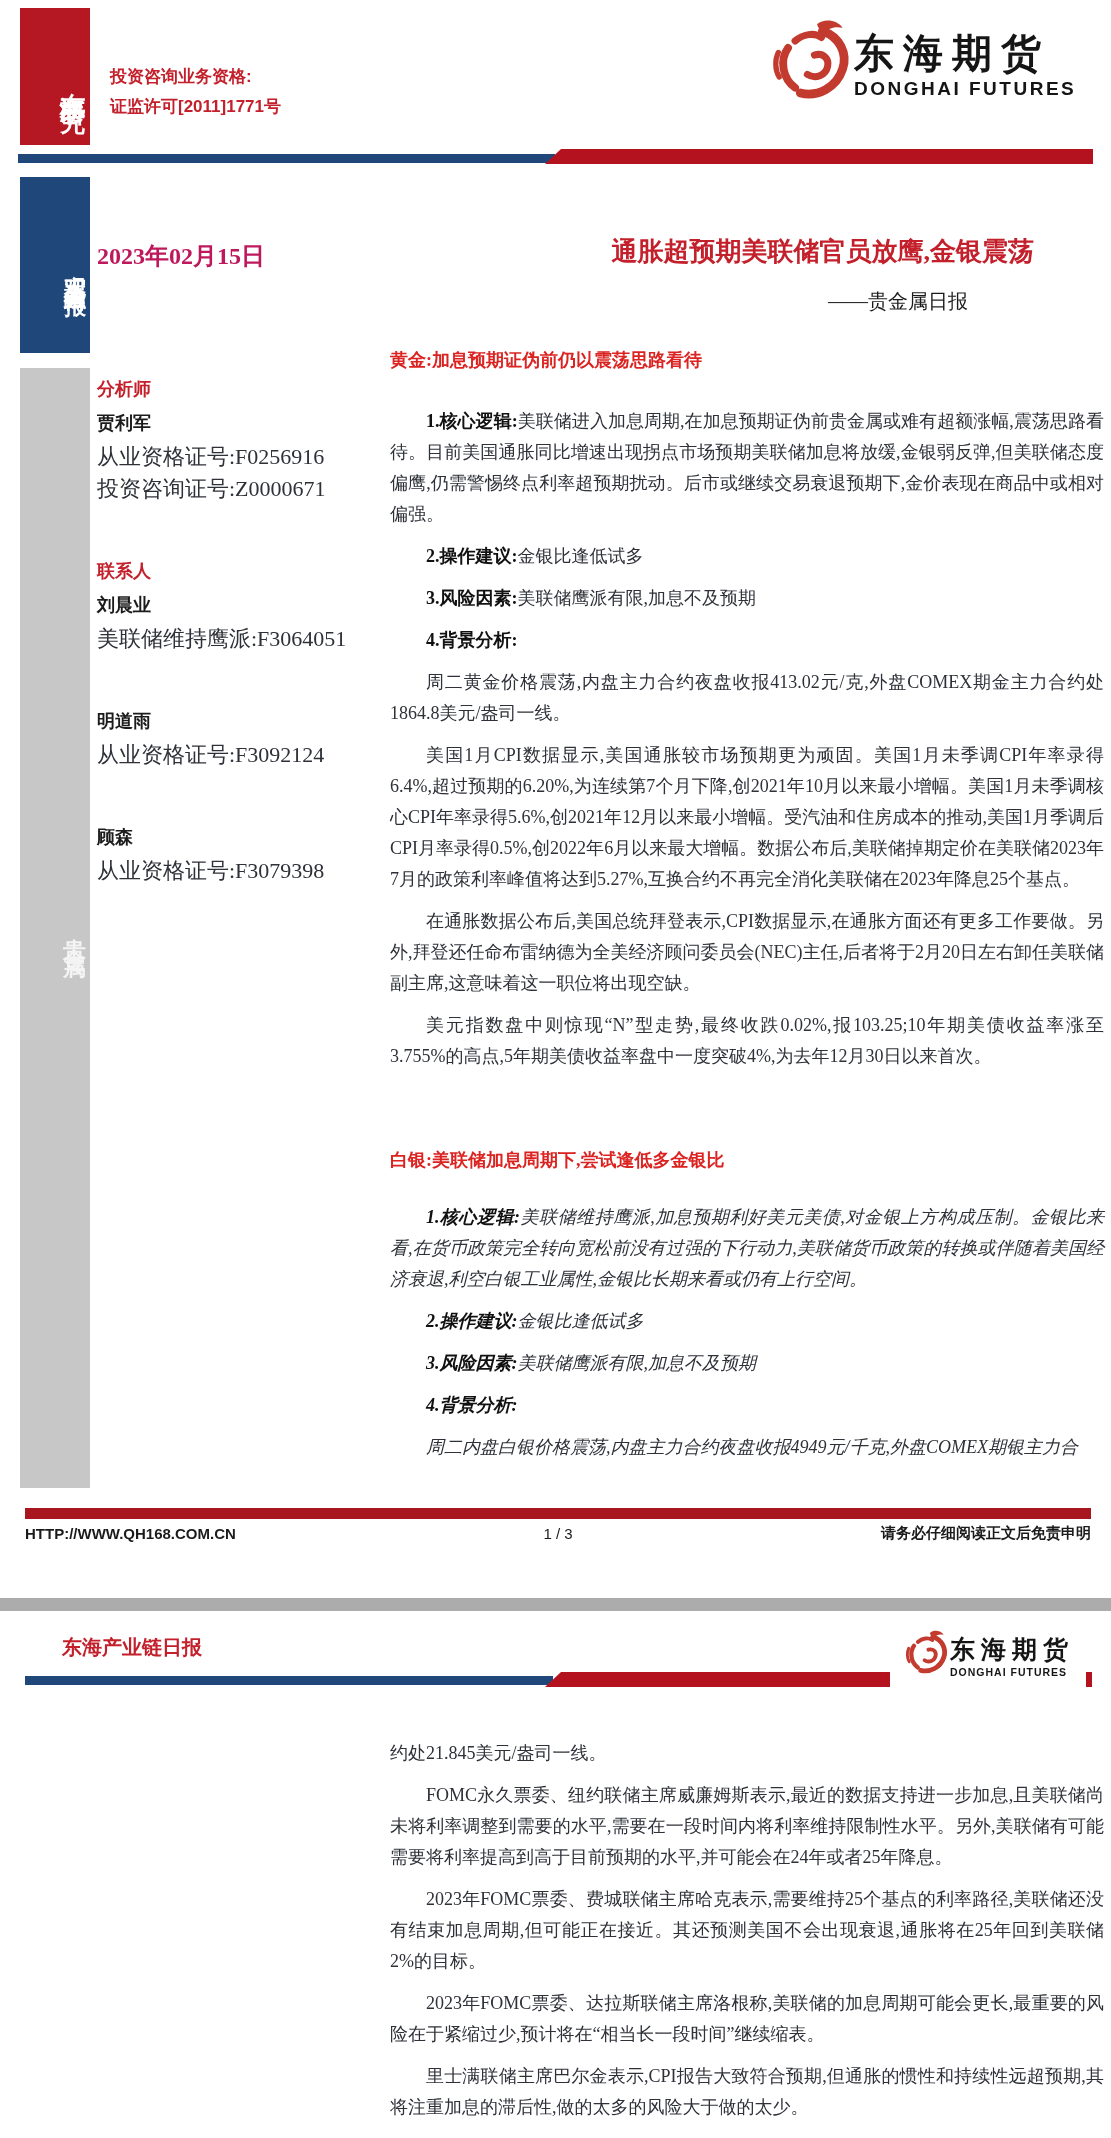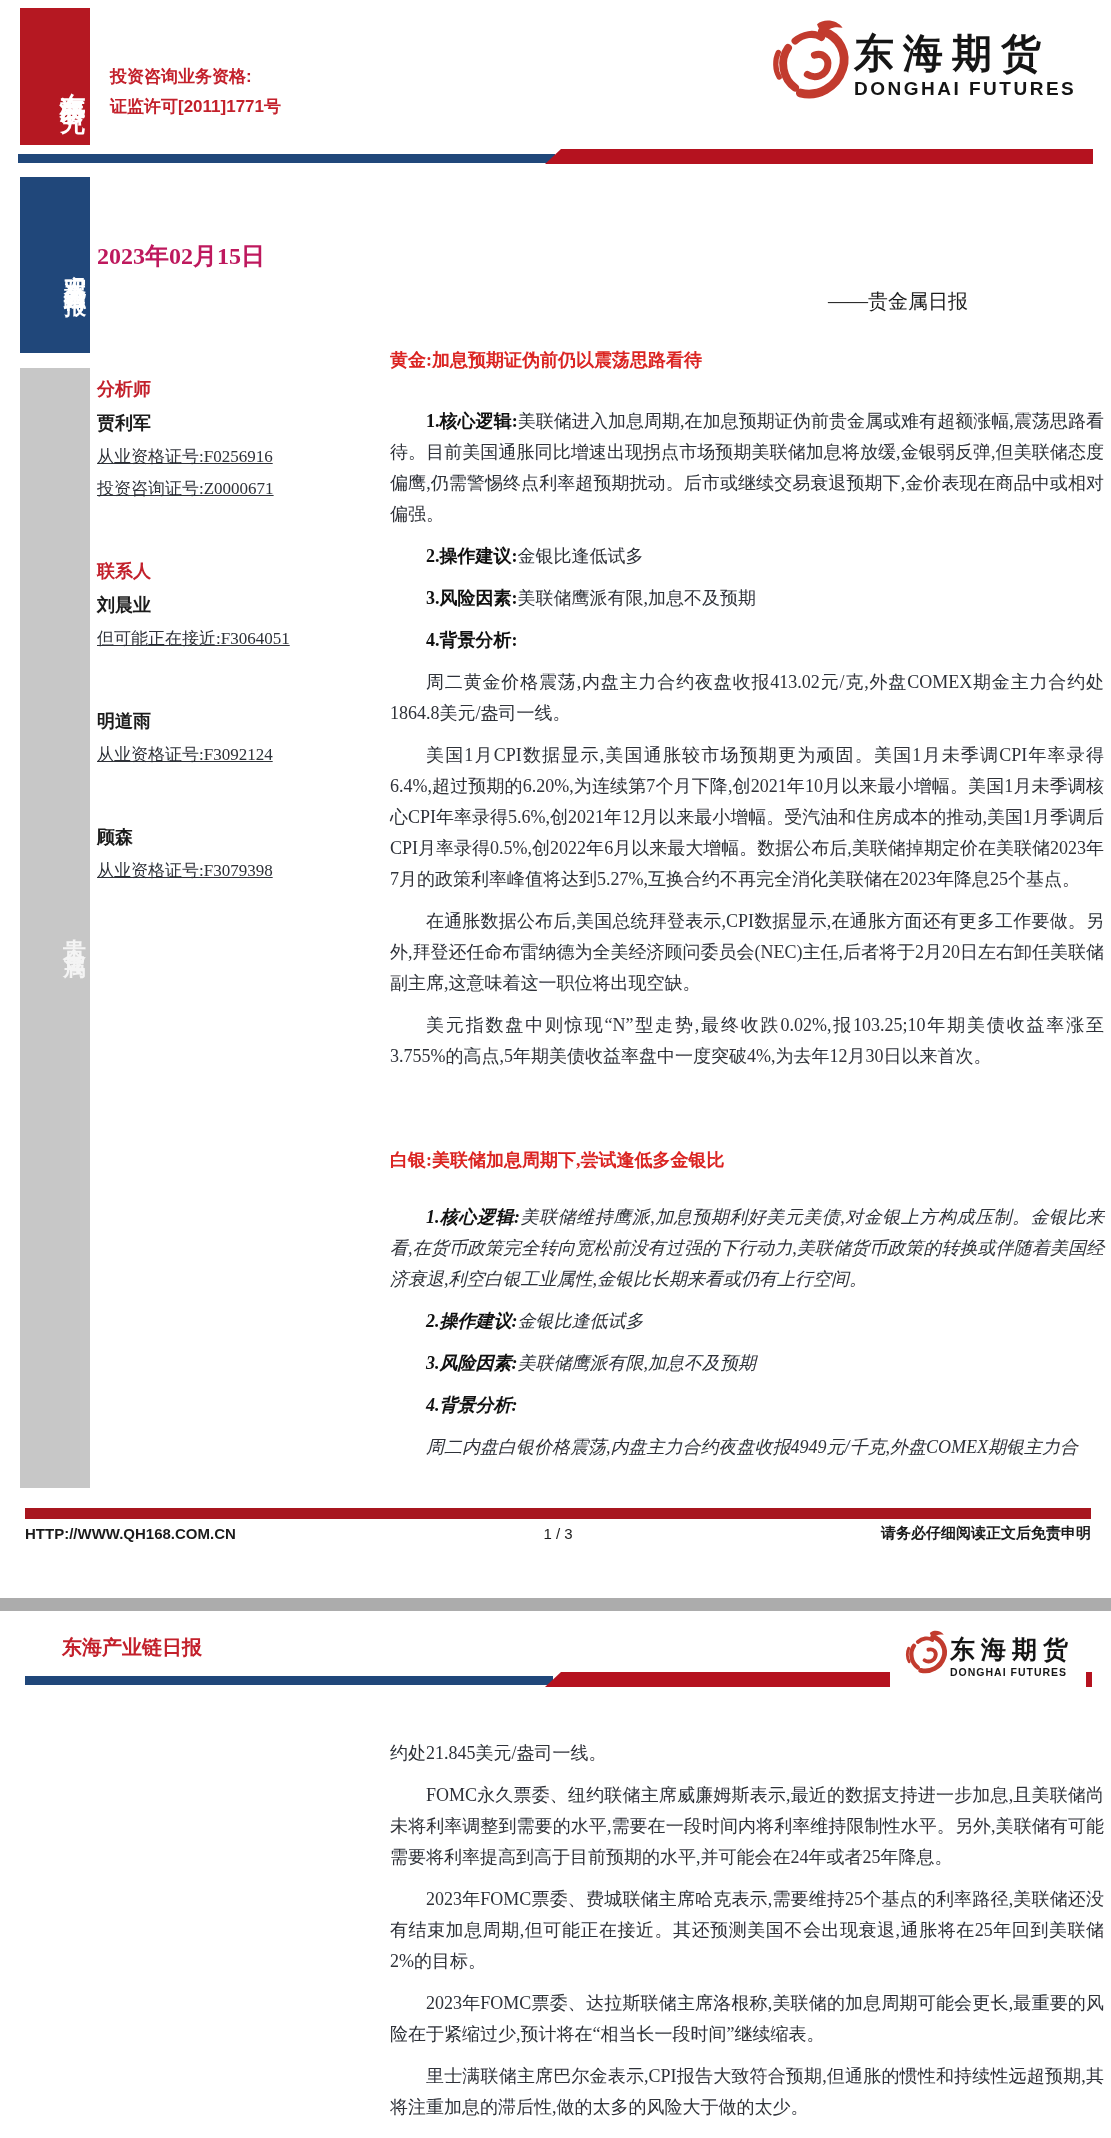--- a/index.html
+++ b/index.html
@@ -31,21 +31,21 @@
   .title{position:absolute;left:390px;top:234px;width:706px;text-align:right;padding-right:62px;
          box-sizing:border-box;font-size:26px;font-weight:bold;color:#C3202B;}
   .subtitle{position:absolute;left:390px;top:288px;width:706px;text-align:right;padding-right:128px;
             box-sizing:border-box;font-size:20px;color:#1b1b1b;}
   
   .ainfo{position:absolute;left:97px;top:378px;width:288px;}
   .ainfo-label{font-size:18px;font-weight:bold;color:#C3202B;margin-bottom:12px;line-height:22px;}
   .contact-label{margin-top:46px;}
   .person{margin-bottom:60px;}
   .pname{font-size:18px;font-weight:bold;color:#1b1b1b;margin-bottom:12px;line-height:22px;}
-  .pline{font-size:17px;color:#2e3138;margin-bottom:10px;line-height:22px;text-decoration:underline;}
+  .pline{font-size:22px;color:#2e3138;margin-bottom:10px;line-height:22px;}
   
   .sec-heading{position:absolute;left:390px;width:714px;font-size:18px;font-weight:bold;
                color:#DB2422;margin:0;}
   .gold-h{top:348px;}
   .silver-h{top:1148px;}
   .paras{position:absolute;left:390px;width:714px;}
   .gold-p{top:406px;}
   .silver-p{top:1202px;font-style:italic;}
   .p2-p{top:1738px;}
   .para{margin:0 0 11px 0;font-size:18px;line-height:31px;text-align:justify;
@@ -108,36 +108,37 @@
   <div class="bar bar-red1"></div>
 
   <div class="vbox tab-blue">
     <span>宏观金融日报</span>
   </div>
   <div class="vbox tab-gray">
     <span>贵金属</span>
   </div>
 
   <div class="date">2023年02月15日</div>
+  <div class="title">通胀超预期美联储官员放鹰,金银震荡</div>
   <div class="subtitle">——贵金属日报</div>
 
   <aside class="ainfo">
     <div class="ainfo-label">分析师</div>
     <div>
         <div class="person">
           <div class="pname">贾利军</div>
           <div class="pline">从业资格证号:F0256916</div>
           <div class="pline">投资咨询证号:Z0000671</div>
         </div>
       </div>
     <div class="ainfo-label contact-label">联系人</div>
     <div>
         <div class="person">
           <div class="pname">刘晨业</div>
-          <div class="pline">但可能正在接近:F3064051</div>
+          <div class="pline">美联储维持鹰派:F3064051</div>
         </div>
         <div class="person">
           <div class="pname">明道雨</div>
           <div class="pline">从业资格证号:F3092124</div>
         </div>
         <div class="person">
           <div class="pname">顾森</div>
           <div class="pline">从业资格证号:F3079398</div>
         </div>
       </div>

